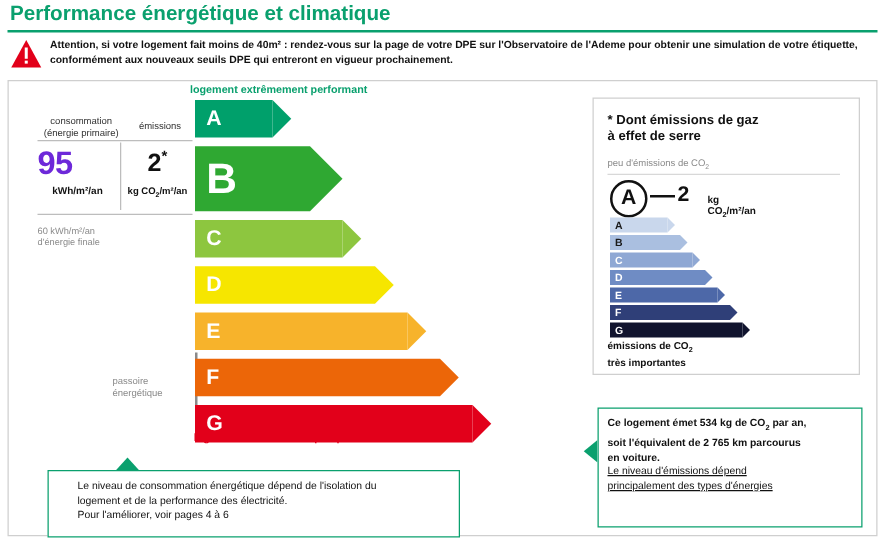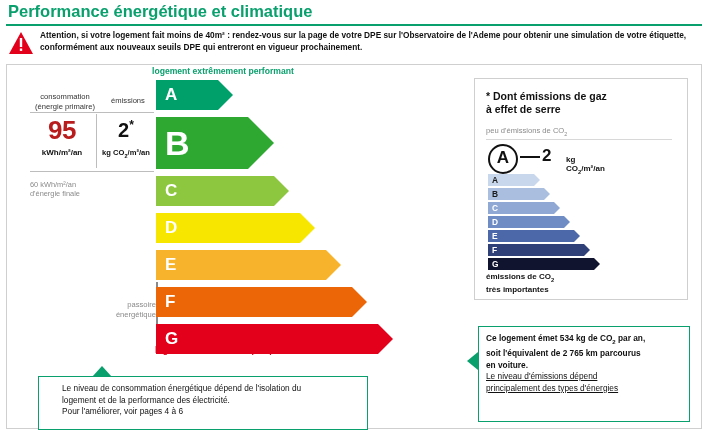--- a/index.html
+++ b/index.html
@@ -56,41 +56,41 @@
   .lbl-emis{
     position:absolute;left:100px;top:96px;width:56px;
     font-size:7.6px;color:#333;text-align:center;
   }
   .valbox{
     position:absolute;left:30px;top:112px;width:124px;height:58px;
     border-top:1px solid #bdbdbd;border-bottom:1px solid #bdbdbd;
   }
   .sep{position:absolute;left:96px;top:114px;width:1px;height:54px;background:#bdbdbd;}
   .big-num{
-    position:absolute;left:30px;top:115px;width:64px;text-align:center;
-    font-size:26px;font-weight:bold;color:#b91c1c;letter-spacing:-0.5px;
+    position:absolute;left:30px;top:115px;width:64px;
+    font-size:26px;font-weight:bold;color:#6d28d9;letter-spacing:-0.5px;
   }
   .unit1{
     position:absolute;left:30px;top:148px;width:64px;text-align:center;
     font-size:8px;font-weight:bold;color:#111;
   }
   .big-num2{
     position:absolute;left:98px;top:118px;width:56px;text-align:center;
     font-size:20px;font-weight:bold;color:#111;
   }
   .unit2{
     position:absolute;left:96px;top:148px;width:60px;text-align:center;
     font-size:7.6px;font-weight:bold;color:#111;
   }
   .finale{
     position:absolute;left:30px;top:180px;width:110px;
     font-size:7.4px;line-height:9px;color:#8a8a8a;
   }
   .passoire{
-    position:absolute;left:90px;top:300px;width:66px;text-align:right;
+    position:absolute;left:90px;top:300px;width:66px;
     font-size:7.6px;line-height:9.5px;color:#8a8a8a;
   }
 
   
   .scale{position:absolute;left:156px;top:80px;width:240px;height:268px;}
   .bar{position:absolute;height:30px;}
   .bar .body{position:absolute;left:0;top:0;height:30px;width:100%;}
   .bar .tip{
     position:absolute;top:0;left:100%;width:0;height:0;
     border-top:15px solid transparent;border-bottom:15px solid transparent;

